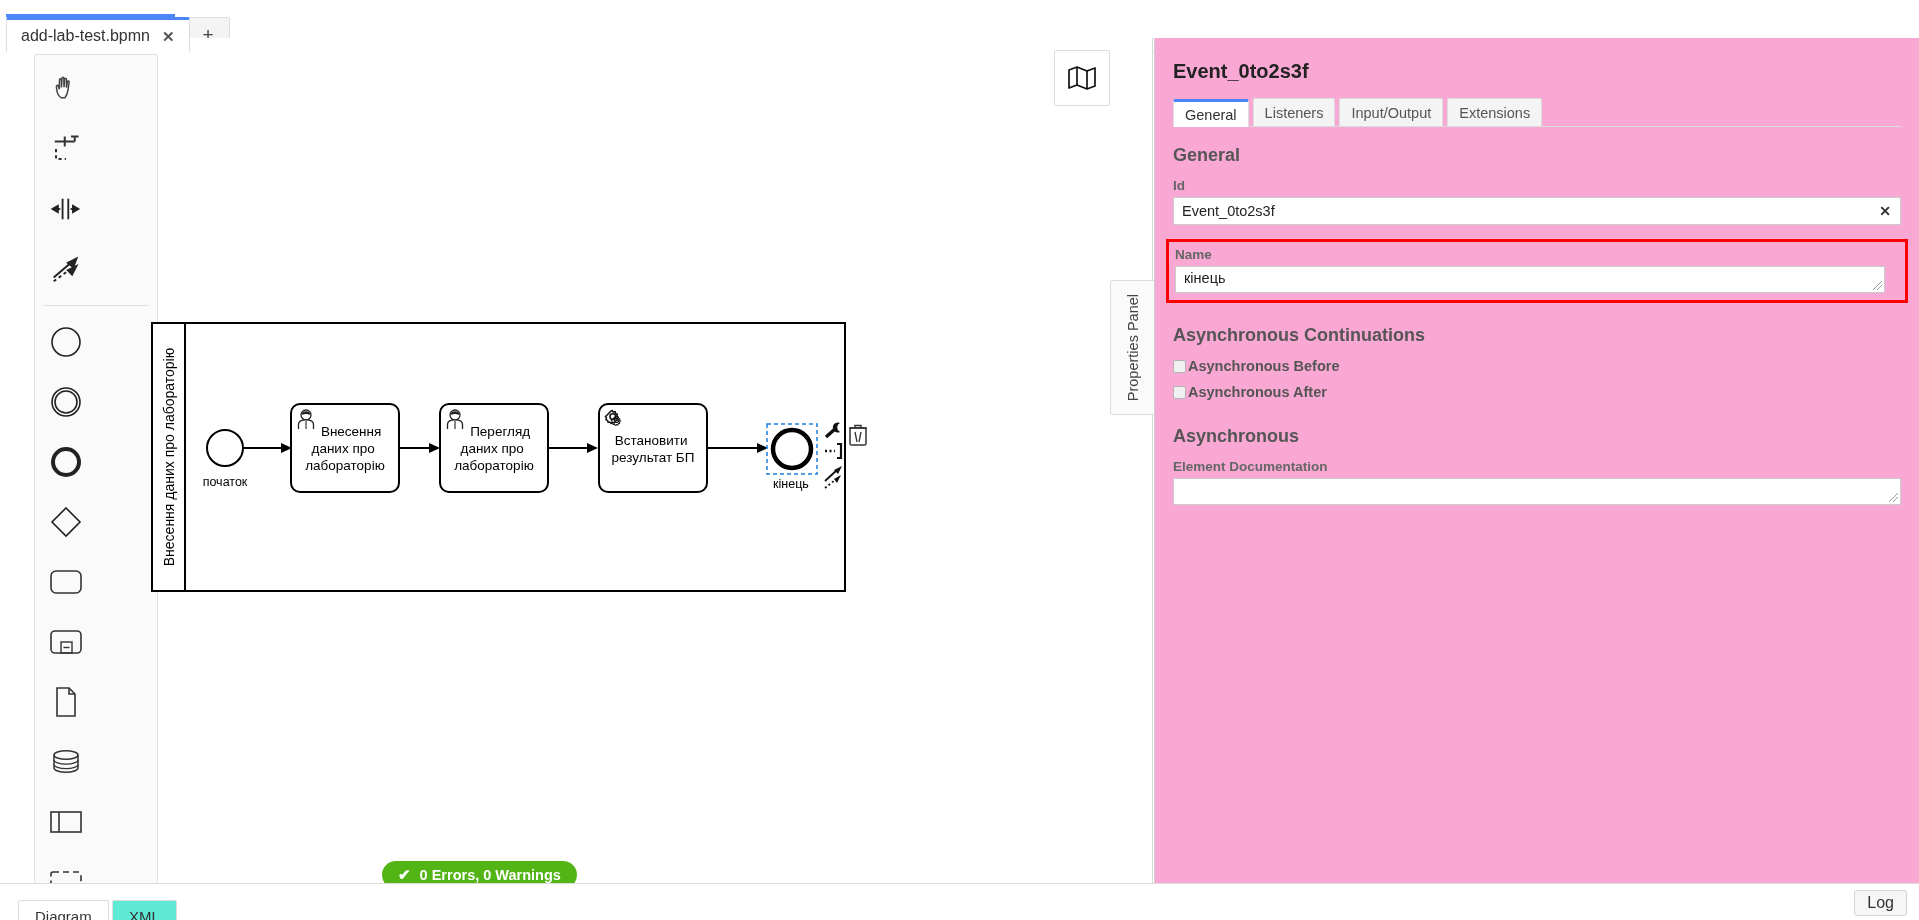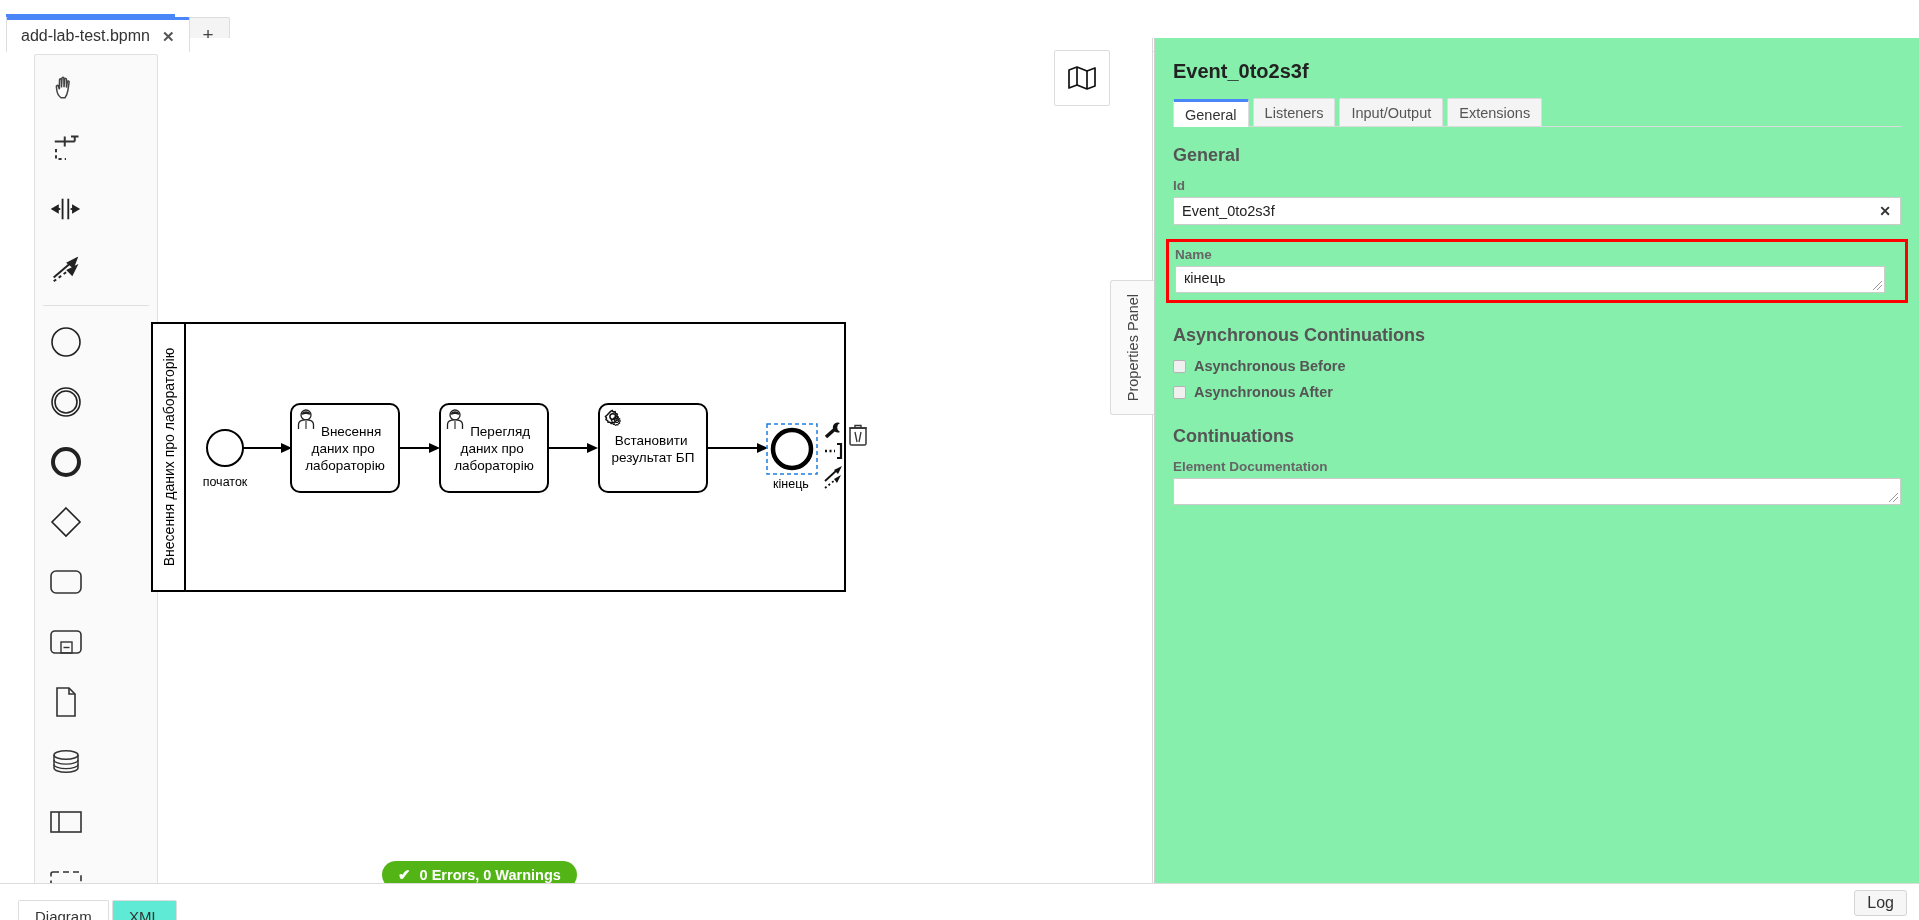--- a/index.html
+++ b/index.html
@@ -97,21 +97,21 @@
   }
   .status-pill .check { font-size: 15px; }
 
   
   .diagram { position: absolute; left: 0; top: 0; width: 1153px; height: 845px; }
 
   
   .props {
     position: absolute; top: 38px; left: 1154px;
     width: 765px; height: 845px;
-    background: #86efac;
+    background: #f9a8d4;
     border-left: 1px solid #cfcfcf;
     padding: 16px 18px 0 18px;
     overflow: hidden;
   }
   .props .title {
     font-size: 20px; font-weight: bold; color: #222;
     margin: 6px 0 14px 0;
   }
   .props .tabs { display: flex; align-items: flex-end; border-bottom: 1px solid #dcdcdc; height: 30px; }
   .props .ptab {
@@ -159,21 +159,21 @@
   .grip {
     position: absolute; right: 1px; bottom: 1px;
     width: 11px; height: 11px; pointer-events: none;
   }
   .name-highlight {
     border: 3px solid #ff0000;
     padding: 5px 20px 7px 6px;
     margin: 14px -7px 0 -7px;
   }
   .field-block { margin-top: 12px; }
-  .chk-row { display: flex; align-items: center; gap: 8px; margin-bottom: 10px; }
+  .chk-row { display: flex; align-items: center; gap: 2px; margin-bottom: 10px; }
   .chk {
     width: 13px; height: 13px;
     background: #f0f0f0; border: 1px solid #b4b4b4; border-radius: 2px;
   }
   .chk-lbl { font-size: 14.5px; font-weight: bold; color: #555; }
   .doc-area { width: 100%; height: 27px; }
 
   
   .pp-handle {
     position: absolute; left: 1110px; top: 280px;
@@ -487,21 +487,21 @@
 
     <div class="chk-row">
       <span class="chk"></span>
       <span class="chk-lbl">Asynchronous Before</span>
     </div>
     <div class="chk-row">
       <span class="chk"></span>
       <span class="chk-lbl">Asynchronous After</span>
     </div>
 
-    <div class="section-h" style="margin-top:26px;">Continuations</div>
+    <div class="section-h" style="margin-top:26px;">Asynchronous</div>
     <div class="flabel">Element Documentation</div>
     <div class="ftextarea doc-area">
       <span></span>
       <svg class="grip" viewBox="0 0 11 11">
         <line x1="10" y1="1" x2="1" y2="10" stroke="#999" stroke-width="1"></line>
         <line x1="10" y1="5" x2="5" y2="10" stroke="#999" stroke-width="1"></line>
       </svg>
     </div>
   </div>
 

